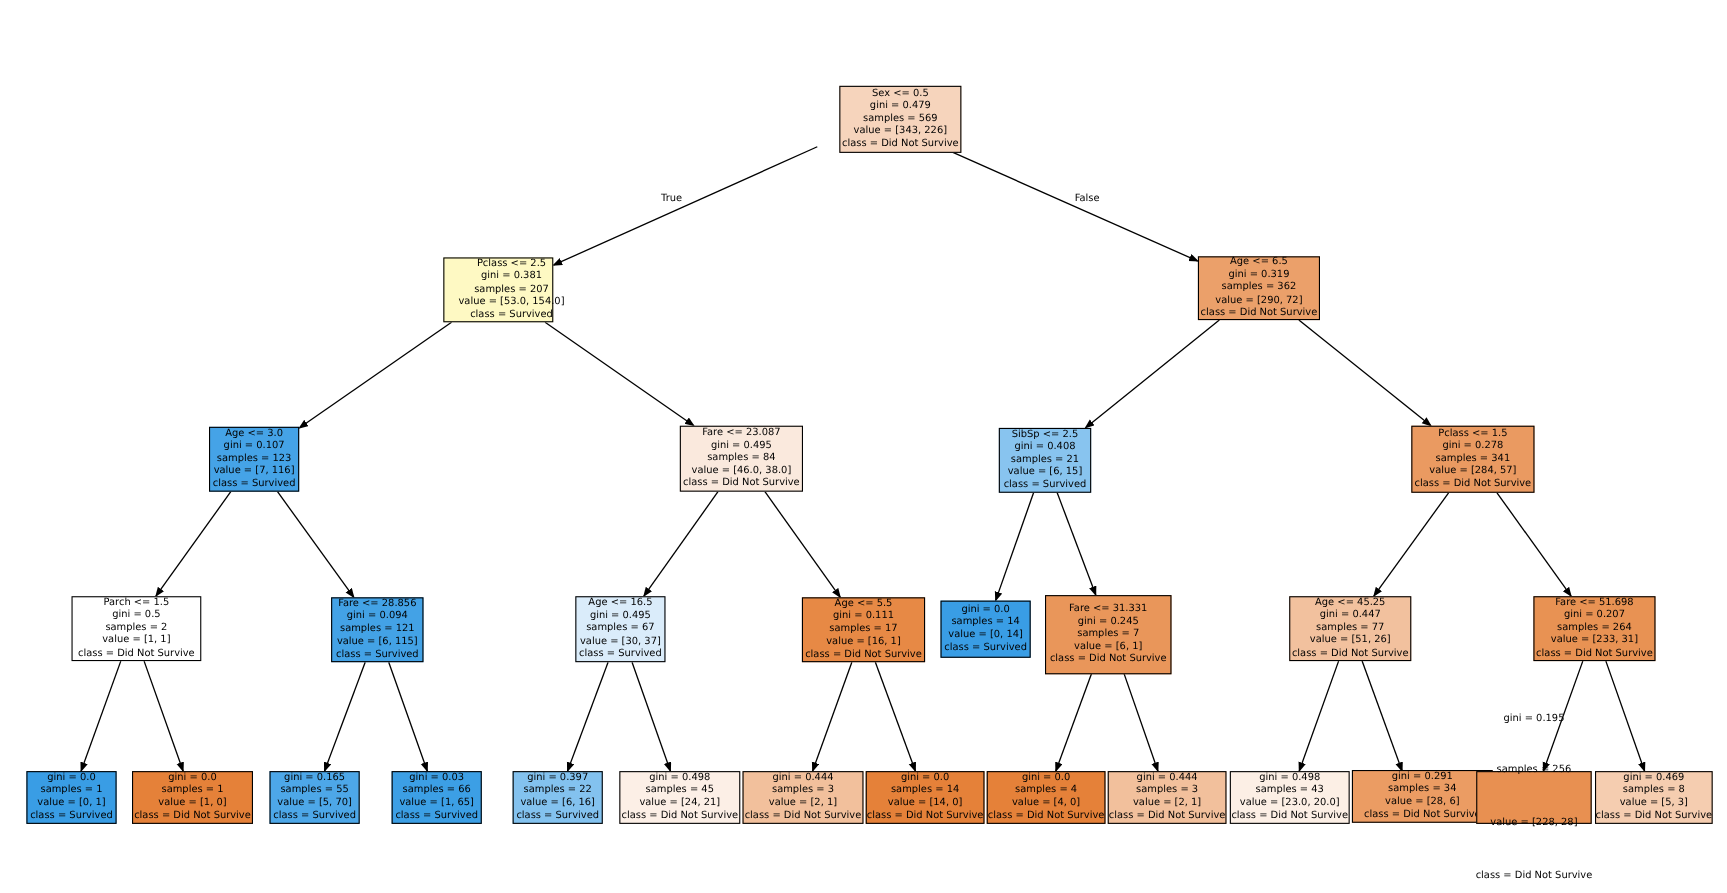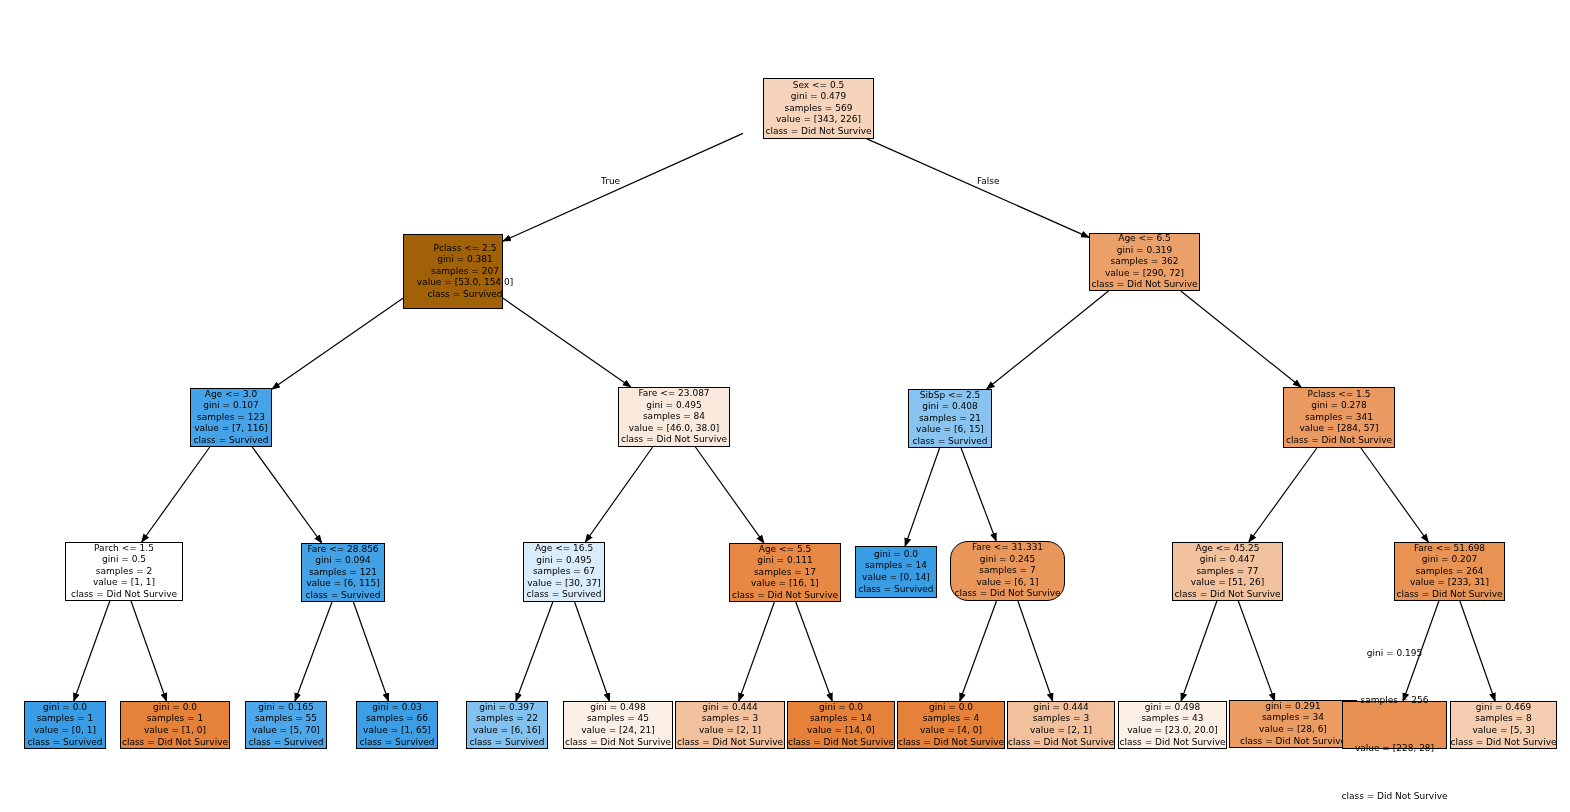--- a/index.html
+++ b/index.html
@@ -62,21 +62,21 @@
   <div class="edge-label" style="left:977px;top:176px">False</div>
 
   <div class="node" style="left: 743px; top: 78px; width: 111px; height: 61px; background-color: rgb(246, 212, 188); margin-left: 20px;">
     <div>Sex &lt;= 0.5</div>
     <div>gini = 0.479</div>
     <div>samples = 569</div>
     <div>value = [343, 226]</div>
     <div>class = Did Not Survive</div>
   </div>
 
-  <div class="node" style="left: 403px; top: 234px; width: 100px; height: 75px; background-color: #a16207; padding-left: 24px;">
+  <div class="node" style="left: 403px; top: 234px; width: 100px; height: 59px; background-color: #fef9c3; padding-left: 24px;">
     <div>Pclass &lt;= 2.5</div>
     <div>gini = 0.381</div>
     <div>samples = 207</div>
     <div>value = [53.0, 154.0]</div>
     <div>class = Survived</div>
   </div>
 
   <div class="node" style="left: 1089px; top: 233px; width: 111px; height: 58px; background-color: rgb(235, 160, 106);">
     <div>Age &lt;= 6.5</div>
     <div>gini = 0.319</div>
@@ -149,21 +149,21 @@
     <div>class = Did Not Survive</div>
   </div>
 
   <div class="node" style="left: 855px; top: 546px; width: 82px; height: 52px; background-color: rgb(57, 157, 229);">
     <div>gini = 0.0</div>
     <div>samples = 14</div>
     <div>value = [0, 14]</div>
     <div>class = Survived</div>
   </div>
 
-  <div class="node" style="left: 950px; top: 541px; width: 115px; height: 60px; background-color: rgb(233, 150, 90); border-radius: 18px;">
+  <div class="node" style="left: 950px; top: 541px; width: 115px; height: 72px; background-color: rgb(233, 150, 90);">
     <div>Fare &lt;= 31.331</div>
     <div>gini = 0.245</div>
     <div>samples = 7</div>
     <div>value = [6, 1]</div>
     <div>class = Did Not Survive</div>
   </div>
 
   <div class="node" style="left: 1172px; top: 542px; width: 111px; height: 59px; background-color: rgb(242, 193, 158);">
     <div>Age &lt;= 45.25</div>
     <div>gini = 0.447</div>

